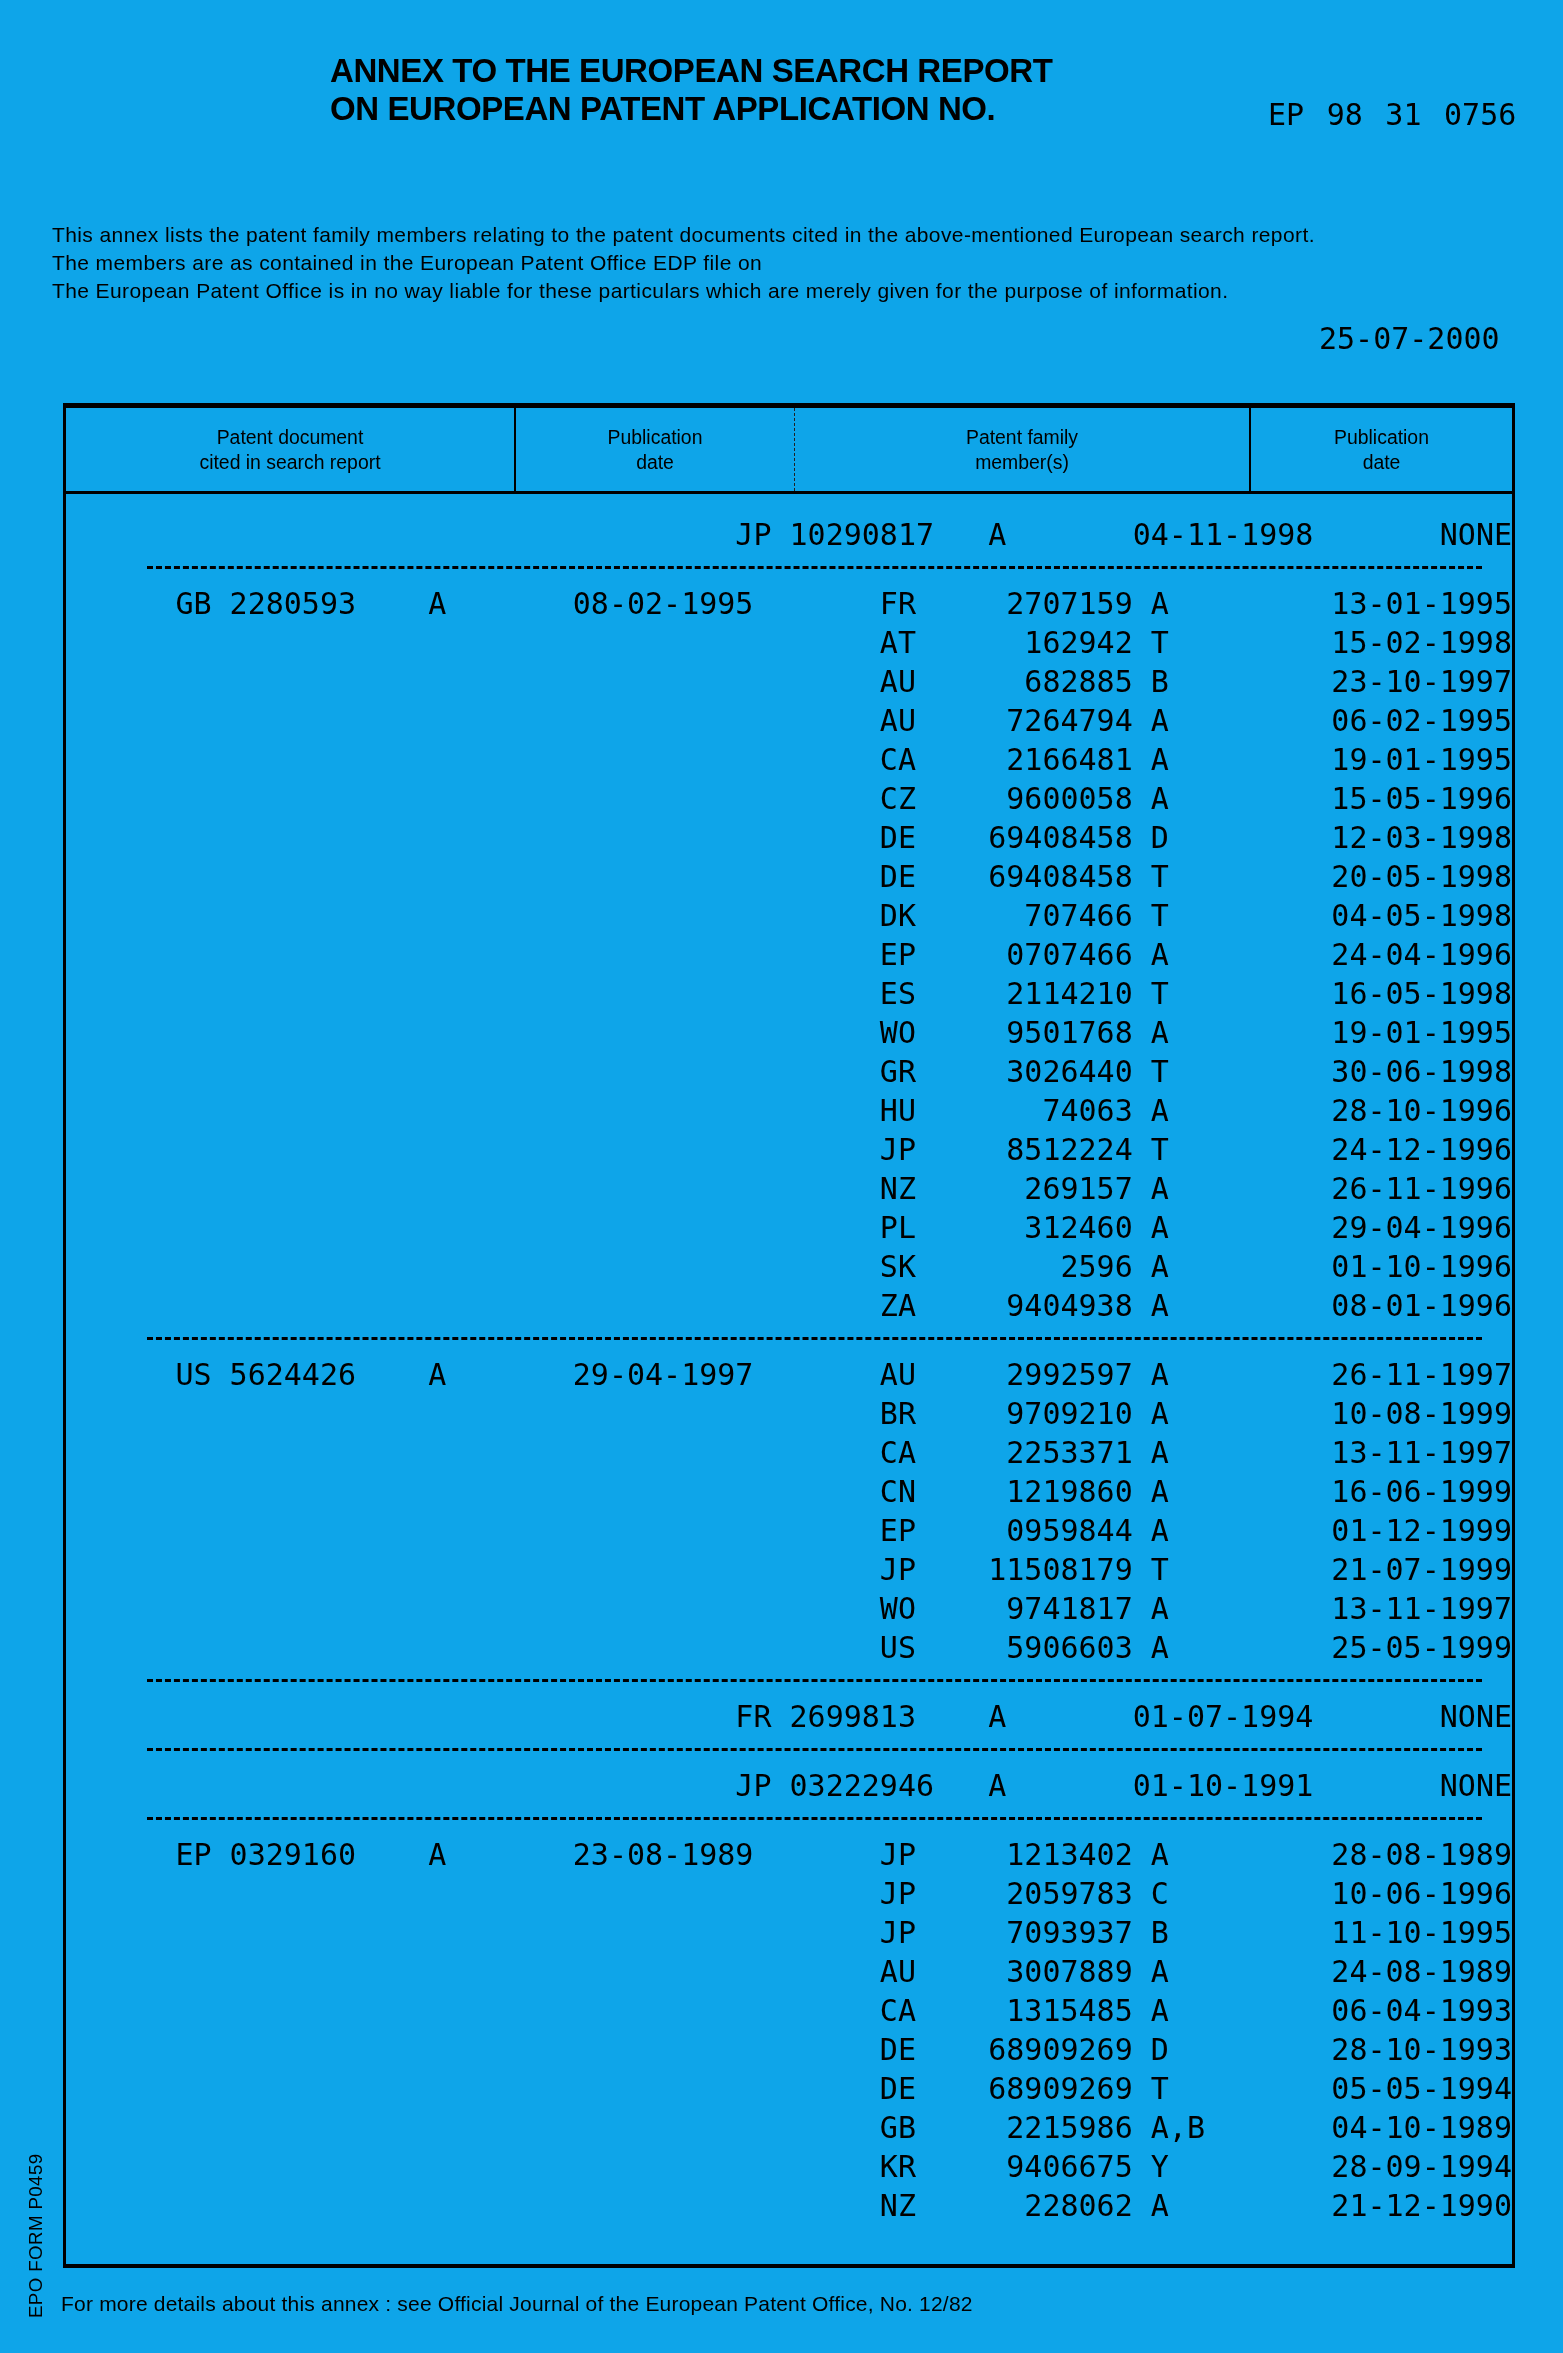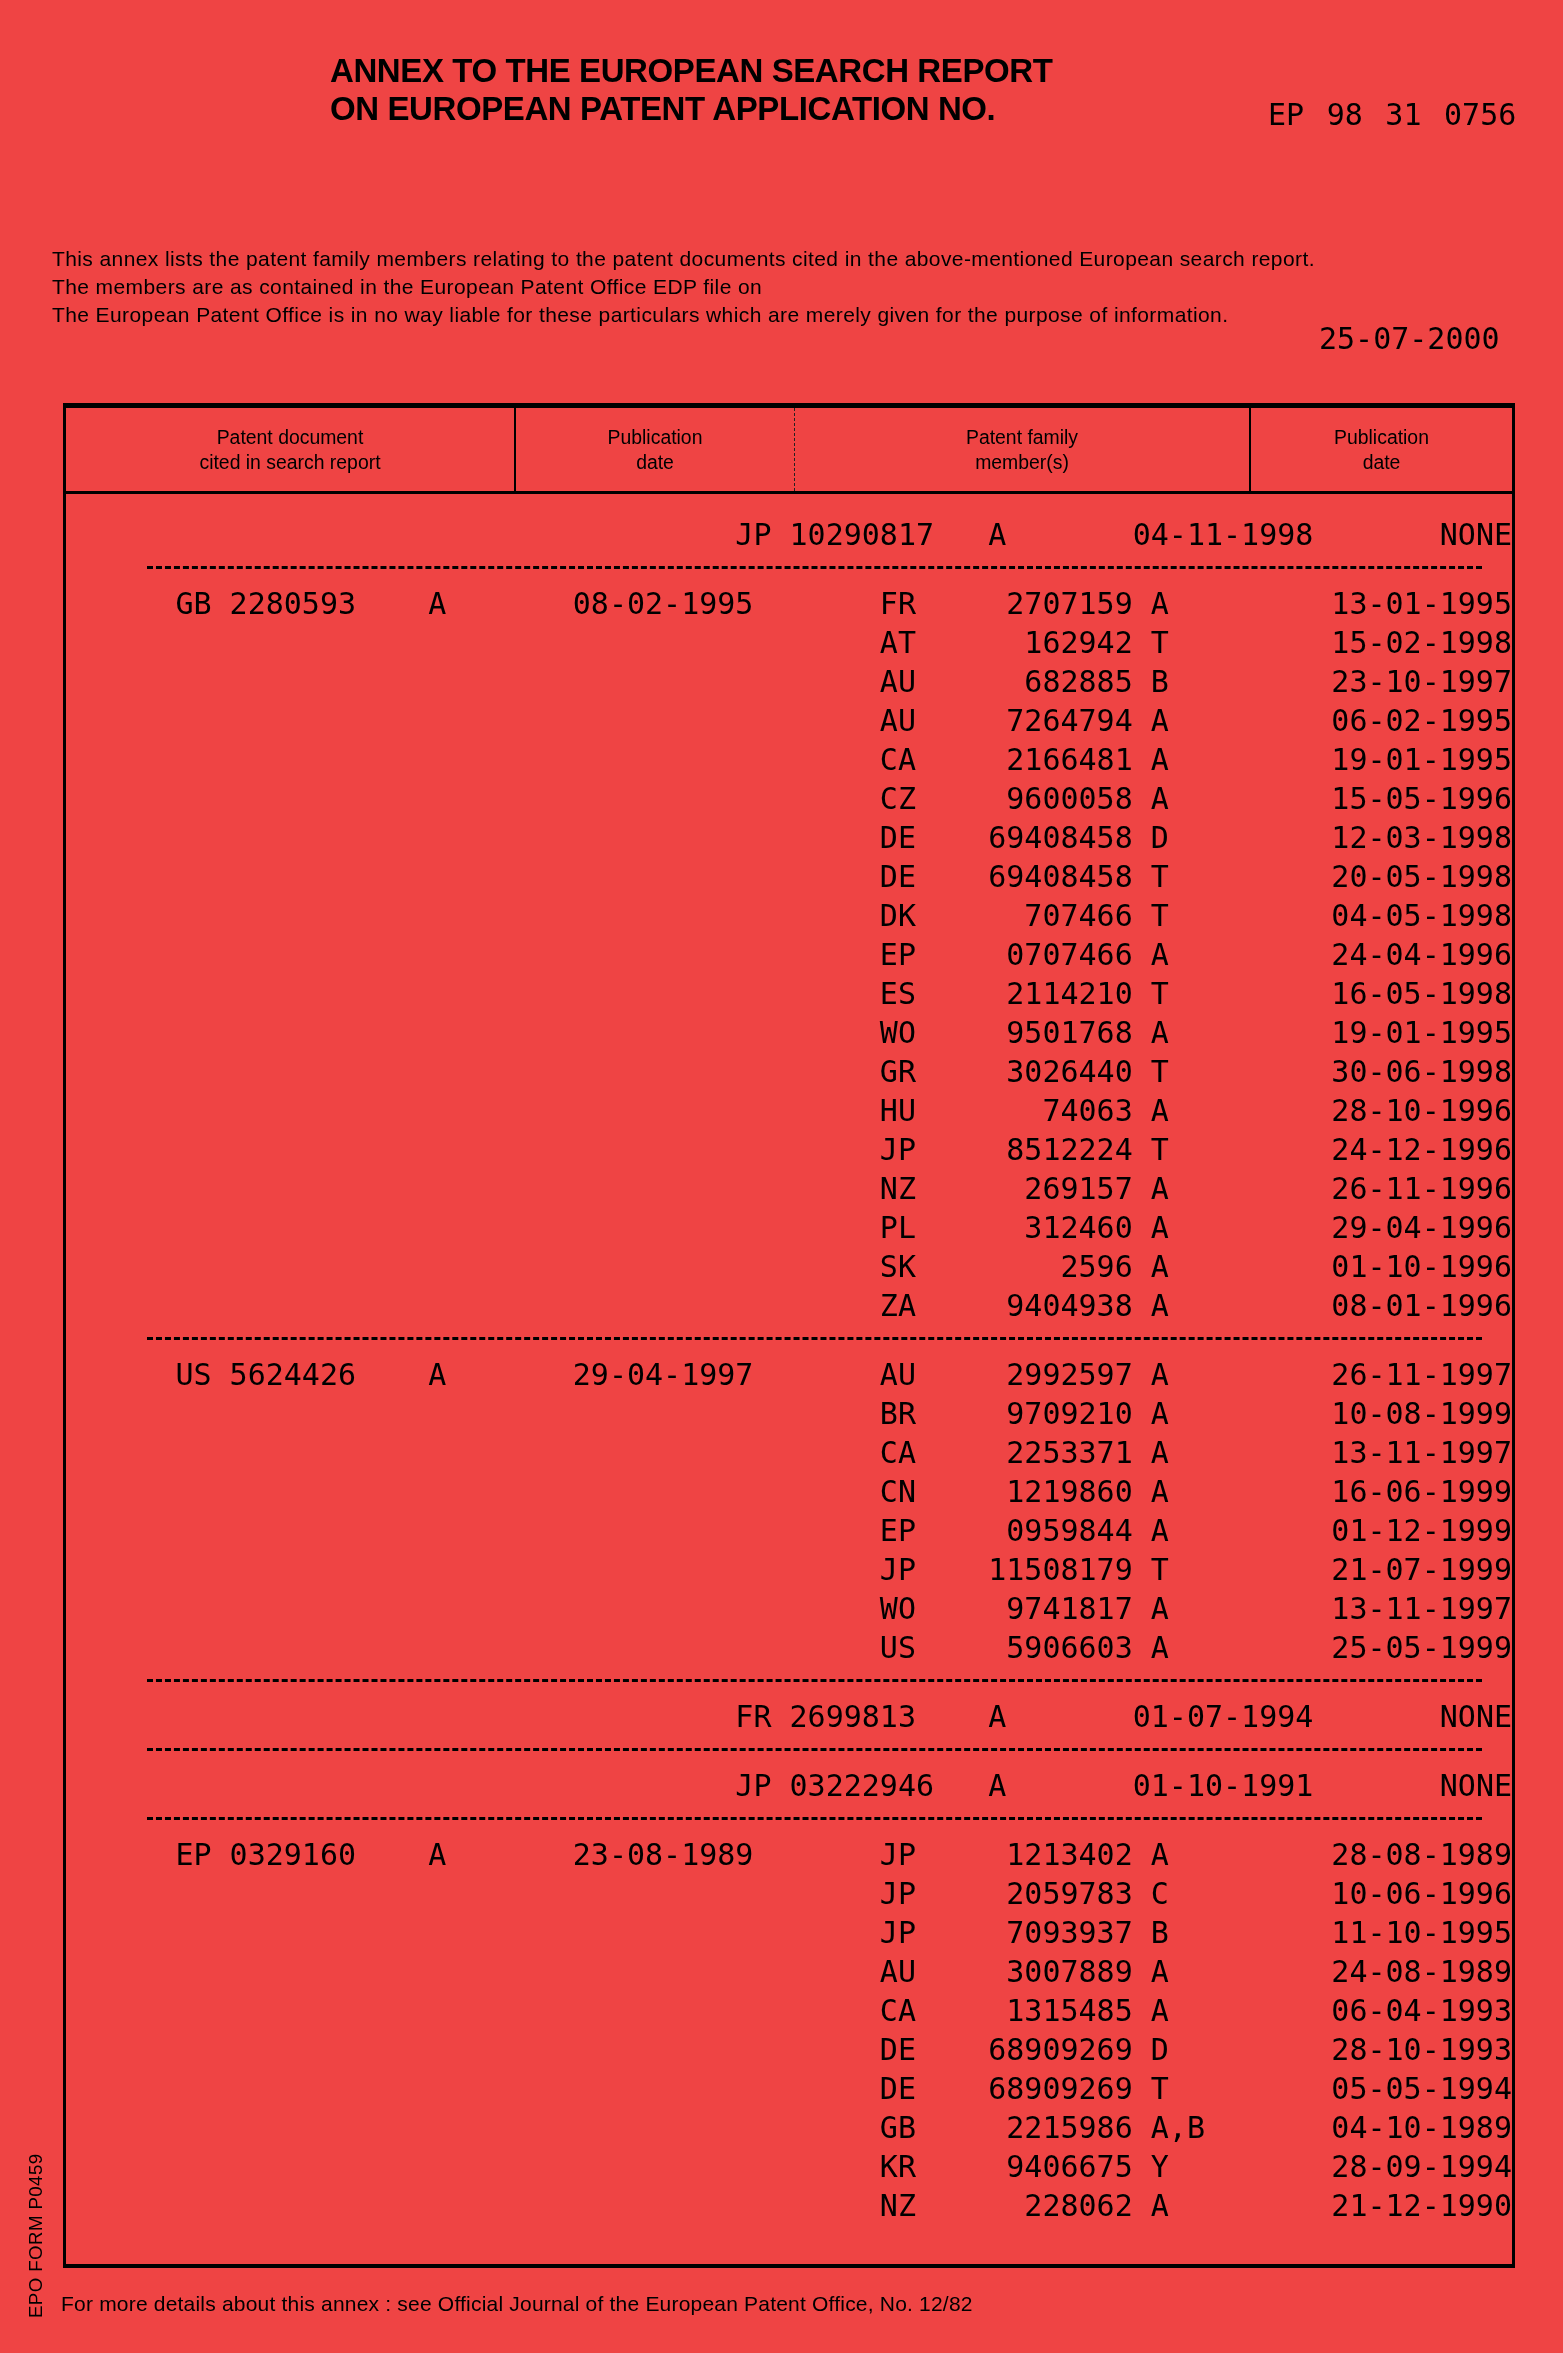--- a/index.html
+++ b/index.html
@@ -1,20 +1,20 @@
 <!DOCTYPE html>
 <html style="font-size:12px"><head>
 <meta charset="utf-8">
 <style>
   html, body { margin: 0; padding: 0; background: #ffffff; }
   .page {
     position: relative;
     width: 1564px;
     height: 2354px;
-    background: #ef4444;
+    background: #0ea5e9;
     color: #000;
     font-family: "Liberation Sans", sans-serif;
     overflow: hidden;
   }
   .doc-title {
     position: absolute;
     left: 330px;
     top: 52px;
     font-size: 33px;
     line-height: 38px;
@@ -32,21 +32,20 @@
     white-space: nowrap;
   }
   .intro {
     position: absolute;
     left: 52px;
     top: 221px;
     font-size: 21px;
     line-height: 28px;
     letter-spacing: 0.4px;
     white-space: nowrap;
-    margin-top: 24px;
   }
   .report-date {
     position: absolute;
     left: 1319px;
     top: 321px;
     font-family: "DejaVu Sans Mono", monospace;
     font-size: 30px;
     white-space: nowrap;
   }
   .patent-table {

